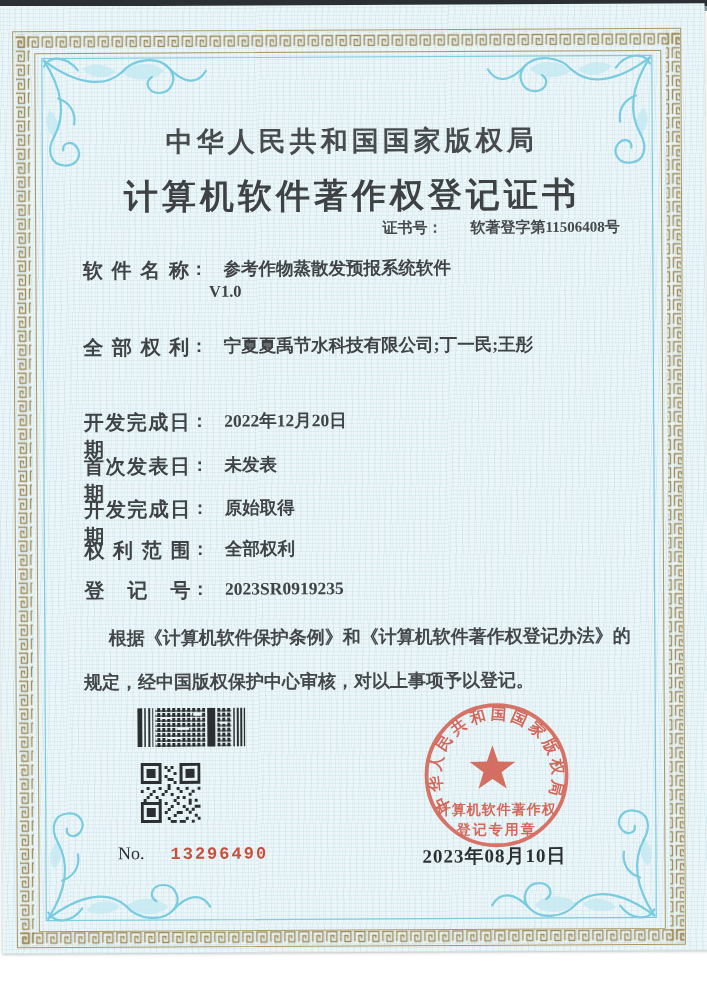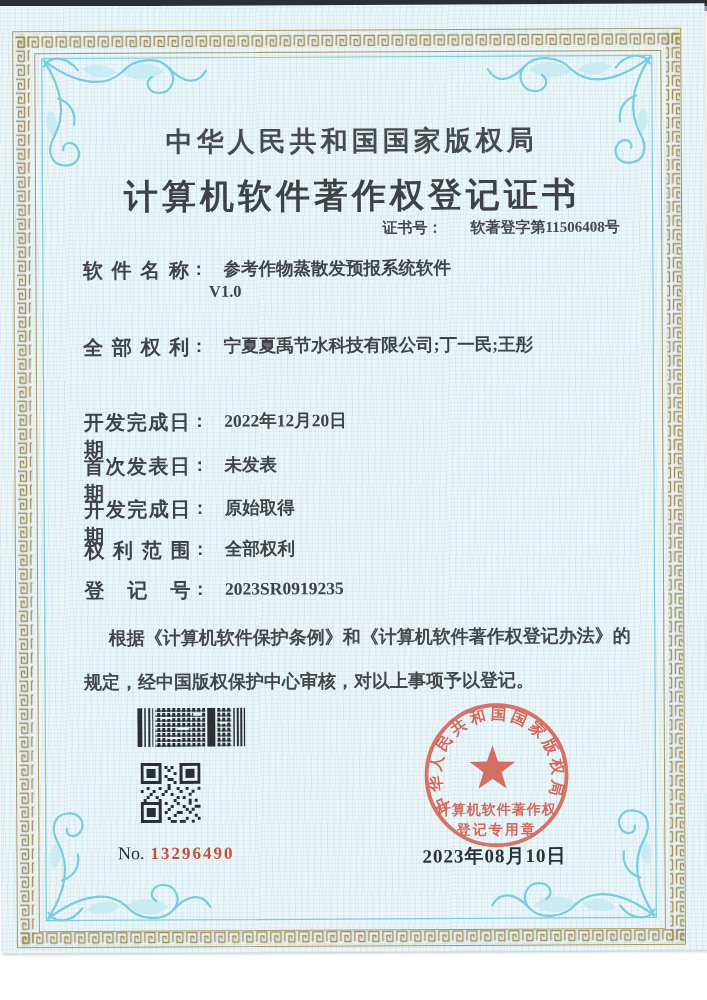--- a/index.html
+++ b/index.html
@@ -35,22 +35,22 @@
   .flabel{display:inline-block;width:106px;font-size:20px;text-align:justify;text-align-last:justify;
           white-space:normal;vertical-align:top;}
   .colon{display:inline-block;margin-left:1px;}
   .fvalue{margin-left:16px;}
   .vline2{left:210px;font-size:16.5px;font-weight:700;}
 
   .statement{left:83px;top:611px;font-size:18px;font-weight:600;color:#43474a;line-height:43.5px;}
   .statement .ln1{text-indent:25px;}
 
   .serial{left:116px;top:837px;font-size:18px;color:#2b2f32;}
-  .serial .serial-no{font-family:Liberation Serif, serif;font-size:17px;letter-spacing:2px;
-                     color:#c7503c;margin-left:6px;font-weight:600;}
+  .serial .serial-no{font-family:Liberation Mono, monospace;font-size:17px;letter-spacing:2px;
+                     color:#c7503c;margin-left:26px;font-weight:600;}
   .issue-date{left:395px;top:839px;width:195px;text-align:center;font-size:19px;font-weight:600;
               color:#2c3033;letter-spacing:1px;}
 
   .barcode{position:absolute;left:136px;top:702px;}
   .qrcode{position:absolute;left:139px;top:757px;}
   .stamp{position:absolute;left:401px;top:679px;opacity:.9;}
 </style>
 </head>
 <body>
 

